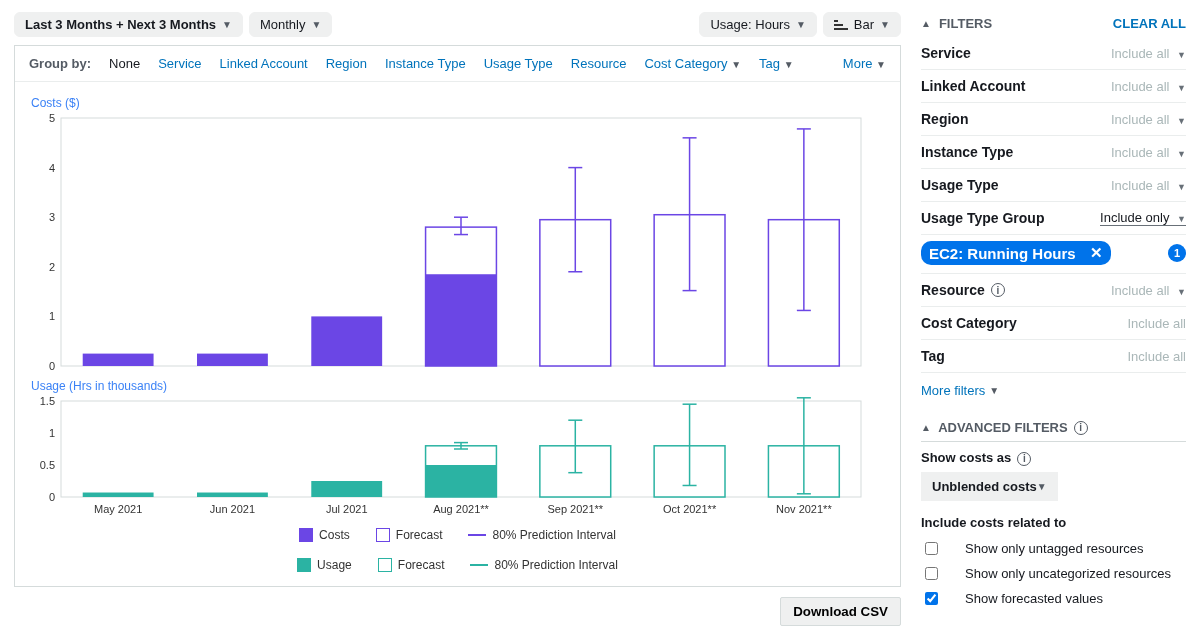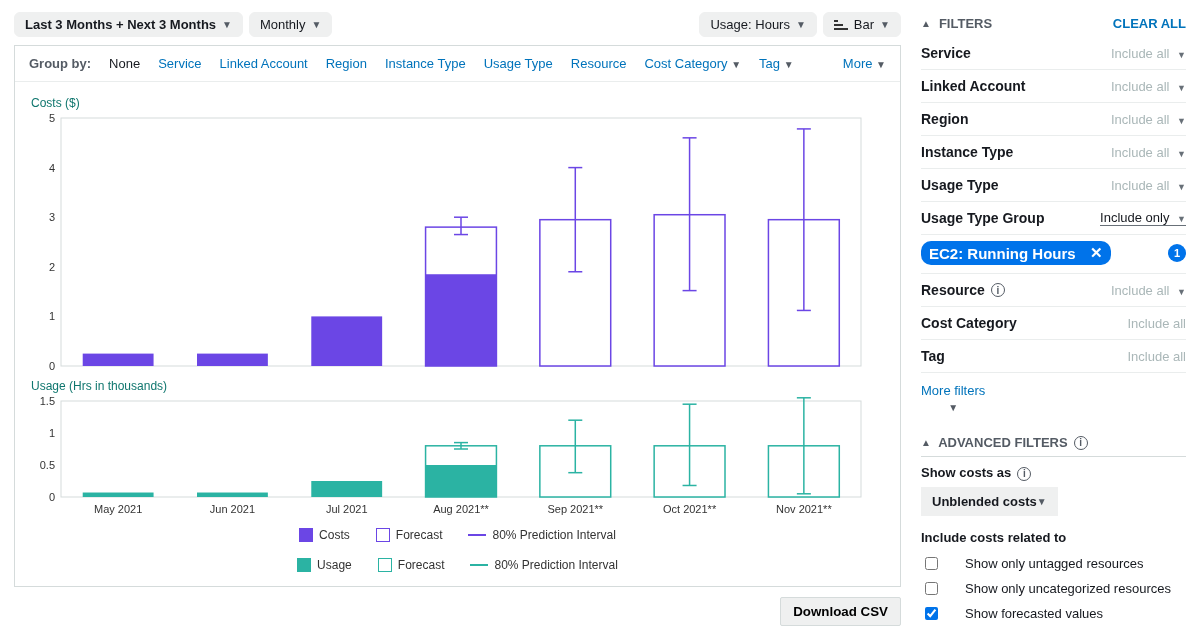--- a/index.html
+++ b/index.html
@@ -21,41 +21,41 @@
   .toprow .sp{flex:1;}
   .bars-icon{display:inline-flex; flex-direction:column; gap:2px;}
   .bars-icon span{display:block; height:2px; background:#333;}
   .card{border:1px solid #d5dbdb; background:#fff;}
   .groupbar{display:flex; align-items:center; padding:10px 14px; gap:18px; border-bottom:1px solid #eaeded;}
   .groupbar .lbl{color:#545b64; font-weight:700;}
   .groupbar .none{color:#16191f;}
   .groupbar .glnk{color:#0073bb;}
   .groupbar .sp{flex:1;}
   .plot-area{padding:10px 14px 6px 14px;}
-  .plot-title{font-size:12px; color:#0f766e; margin:4px 0 2px 2px; font-weight:400;}
+  .plot-title{font-size:12px; color:#3b82f6; margin:4px 0 2px 2px; font-weight:400;}
   .legendrow{display:flex; justify-content:center; gap:26px; padding:8px 0; font-size:12px; color:#333;}
   .lg{display:inline-flex; align-items:center; gap:6px;}
   .sw{width:14px; height:14px; display:inline-block;}
   .line-sw{width:18px; height:2px; display:inline-block;}
   .side{flex:1; font-size:13px;}
   .side-sec{display:flex; align-items:center; gap:8px; padding:4px 0 6px 0; color:#545b64; font-weight:700;}
   .side-sec .sp{flex:1;}
   .clearall{color:#0073bb; font-weight:700; font-size:13px;}
   .frow{display:flex; align-items:center; padding:8px 0; border-bottom:1px solid #eaeded;}
   .frow .name{font-weight:700; color:#16191f; font-size:14px;}
   .frow .sp{flex:1;}
   .frow .val{color:#aab7b8; font-size:13px;}
   .frow .val.sel{color:#16191f; border-bottom:1px solid #687078;}
   .frow .triangle{color:#687078; font-size:9px; margin-left:4px;}
   .info-icon{display:inline-flex;width:14px;height:14px;border:1.5px solid #545b64;border-radius:50%;font-size:10px;align-items:center;justify-content:center;color:#545b64;margin-left:6px;font-weight:700;}
   .chips{display:flex; align-items:center; gap:6px; padding:6px 0 8px 0; border-bottom:1px solid #eaeded;}
   .chip{background:#0073ea; color:#fff; font-size:15px; font-weight:700; padding:3px 8px; border-radius:10px; display:inline-flex; align-items:center; gap:6px;}
   .chip .x{font-weight:700;}
   .countpill{background:#0073ea;color:#fff;border-radius:9px;min-width:18px;height:18px;display:inline-flex;align-items:center;justify-content:center;font-size:11px;font-weight:700;}
-  .morefilters{color:#0073bb; padding:10px 0 18px 0; display:inline-flex; gap:4px; align-items:center;flex-direction:column;}
+  .morefilters{color:#0073bb; padding:10px 0 18px 0; display:inline-flex; gap:4px; align-items:center;}
   .adv-head{display:flex; align-items:center; padding:4px 0 6px 0; color:#545b64; font-weight:700; border-bottom:1px solid #d5dbdb;}
   .adv-body{padding:8px 0 0 0; font-size:13px;}
   .adv-body .label{font-weight:700; margin-bottom:6px;}
   .selectish{background:#eff0f0; padding:6px 10px; display:inline-flex; align-items:center; font-weight:700; border:1px solid #eff0f0;}
   .chk{display:flex; align-items:center; gap:24px; padding:3px 0; color:#16191f;}
   .chk input{accent-color:#0073ea;}
   .dlbtn{align-self:flex-end; margin-top:10px; background:#eff0f0; border:1px solid #d5dbdb; padding:6px 12px; font-weight:700; border-radius:2px;}
   svg text{font-family:inherit;}
   .tick-lbl{font-size:11px; fill:#333;}
 </style>

